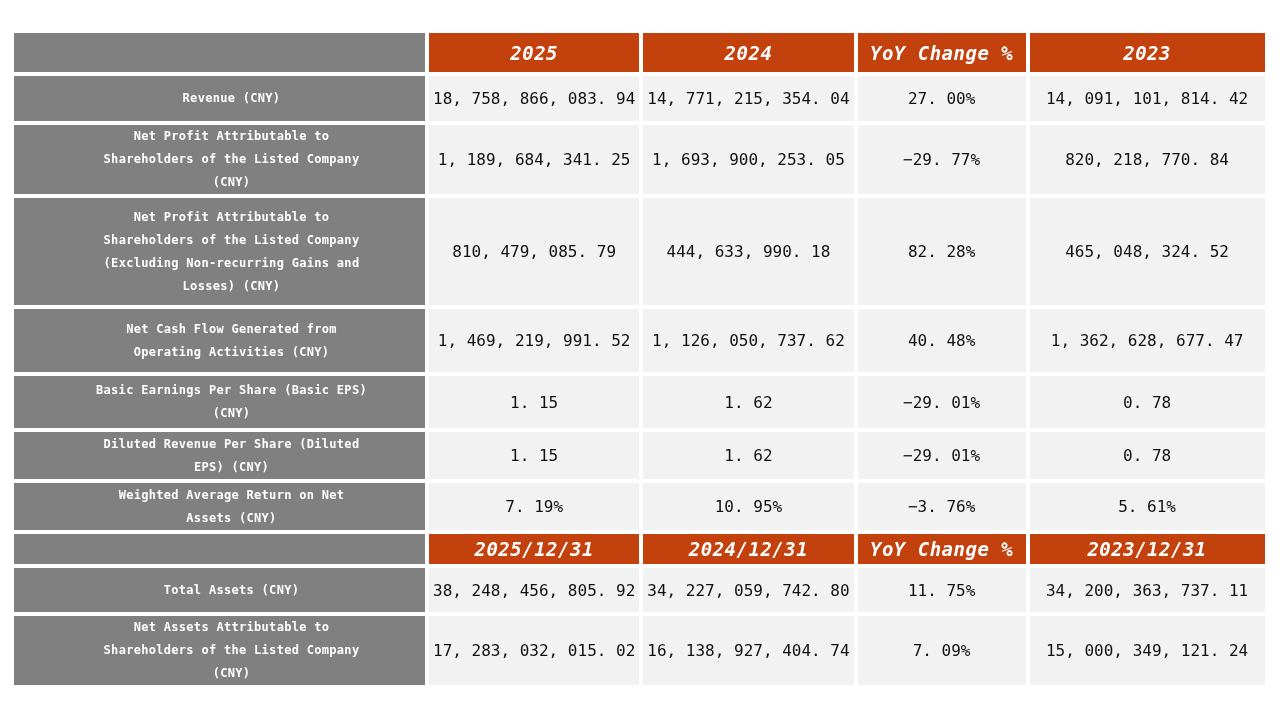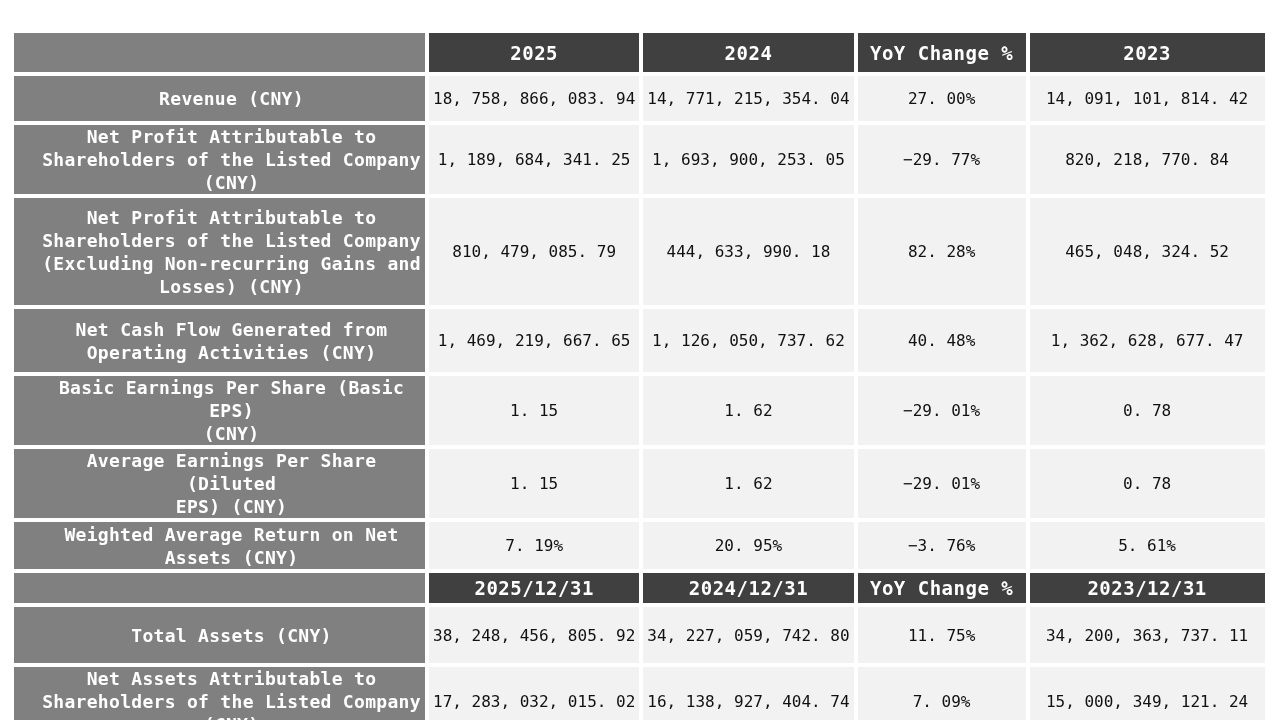--- a/index.html
+++ b/index.html
@@ -32,30 +32,31 @@
   col.c-label { width: 411px; }
   col.c-y1    { width: 208px; }
   col.c-y2    { width: 210px; }
   col.c-yoy   { width: 168px; }
   col.c-y3    { width: 235px; }
   
   td.corner {
     background: #808080;
   }
   td.col-head {
-    background: #404040;
+    background: #c2410c;
     color: #ffffff;
     font-size: 19px;
     font-weight: bold;
     letter-spacing: 0.5px;
+    font-style: italic;
   }
   td.row-label {
     background: #808080;
     color: #ffffff;
-    font-size: 18px;
+    font-size: 12px;
     font-weight: bold;
     line-height: 23px;
     white-space: pre-line;
     letter-spacing: 0.3px;
     padding-left: 28px;
   }
   td.val {
     background: #f2f2f2;
     color: #111111;
     font-size: 16px;
@@ -66,21 +67,21 @@
   
   tr.hr1 td { height: 39px; }
   tr.r1  td { height: 45px; }
   tr.r2  td { height: 64px; }
   tr.r3  td { height: 107px; }
   tr.r4  td { height: 63px; }
   tr.r5  td { height: 52px; }
   tr.r6  td { height: 47px; }
   tr.r7  td { height: 47px; }
   tr.hr2 td { height: 30px; }
-  tr.r8  td { height: 56px; text-align: center; }
+  tr.r8  td { height: 44px; text-align: center; }
   tr.r9  td { height: 52px; }
 </style>
 </head>
 <body>
 
 <div class="tbl-wrap">
   <table class="fin-table">
     <colgroup>
       <col class="c-label">
       <col class="c-y1">
@@ -123,49 +124,49 @@
 Losses) (CNY)</td>
       <td class="val">810, 479, 085. 79</td>
       <td class="val">444, 633, 990. 18</td>
       <td class="val">82. 28%</td>
       <td class="val">465, 048, 324. 52</td>
     </tr>
 
     <tr class="r4">
       <td class="row-label">Net Cash Flow Generated from
 Operating Activities (CNY)</td>
-      <td class="val">1, 469, 219, 667. 65</td>
+      <td class="val">1, 469, 219, 991. 52</td>
       <td class="val">1, 126, 050, 737. 62</td>
       <td class="val">40. 48%</td>
       <td class="val">1, 362, 628, 677. 47</td>
     </tr>
 
     <tr class="r5">
       <td class="row-label">Basic Earnings Per Share (Basic EPS)
 (CNY)</td>
       <td class="val">1. 15</td>
       <td class="val">1. 62</td>
       <td class="val">−29. 01%</td>
       <td class="val">0. 78</td>
     </tr>
 
     <tr class="r6">
-      <td class="row-label">Average Earnings Per Share (Diluted
+      <td class="row-label">Diluted Revenue Per Share (Diluted
 EPS) (CNY)</td>
       <td class="val">1. 15</td>
       <td class="val">1. 62</td>
       <td class="val">−29. 01%</td>
       <td class="val">0. 78</td>
     </tr>
 
     <tr class="r7">
       <td class="row-label">Weighted Average Return on Net
 Assets (CNY)</td>
       <td class="val">7. 19%</td>
-      <td class="val">20. 95%</td>
+      <td class="val">10. 95%</td>
       <td class="val">−3. 76%</td>
       <td class="val">5. 61%</td>
     </tr>
 
     <tr class="hr2">
       <td class="corner"></td>
       <td class="col-head">2025/12/31</td>
       <td class="col-head">2024/12/31</td>
       <td class="col-head">YoY Change %</td>
       <td class="col-head">2023/12/31</td>

